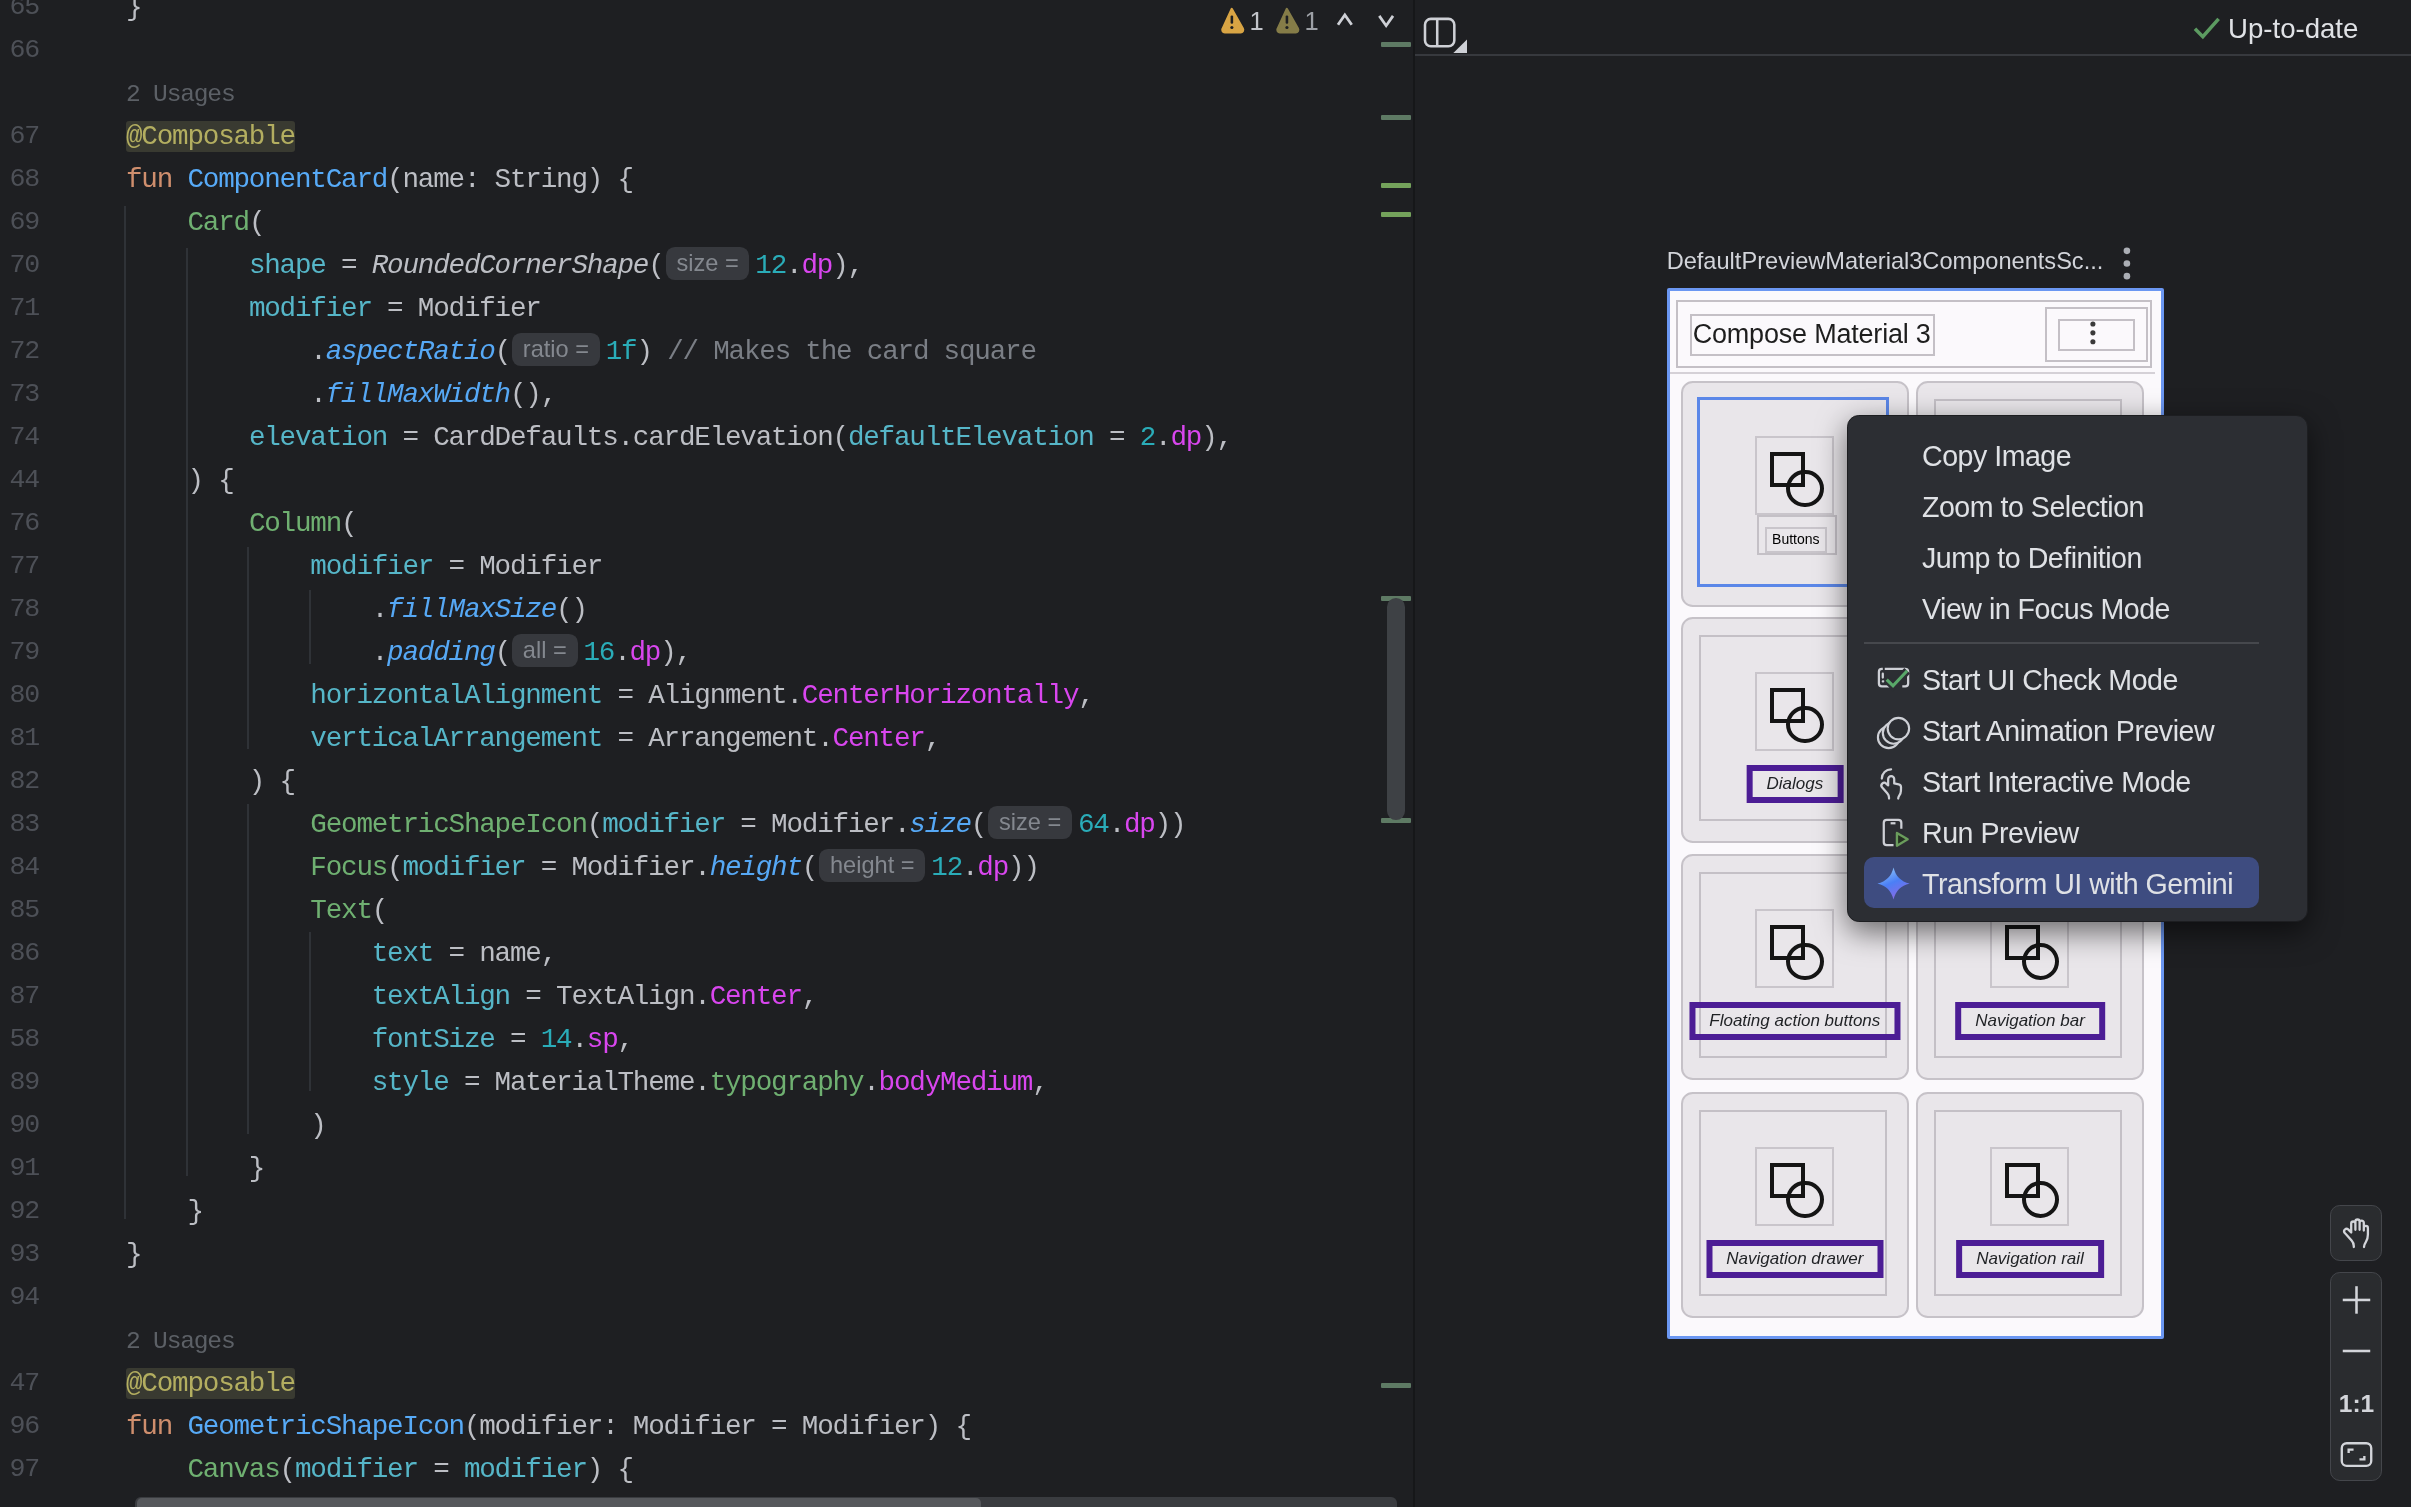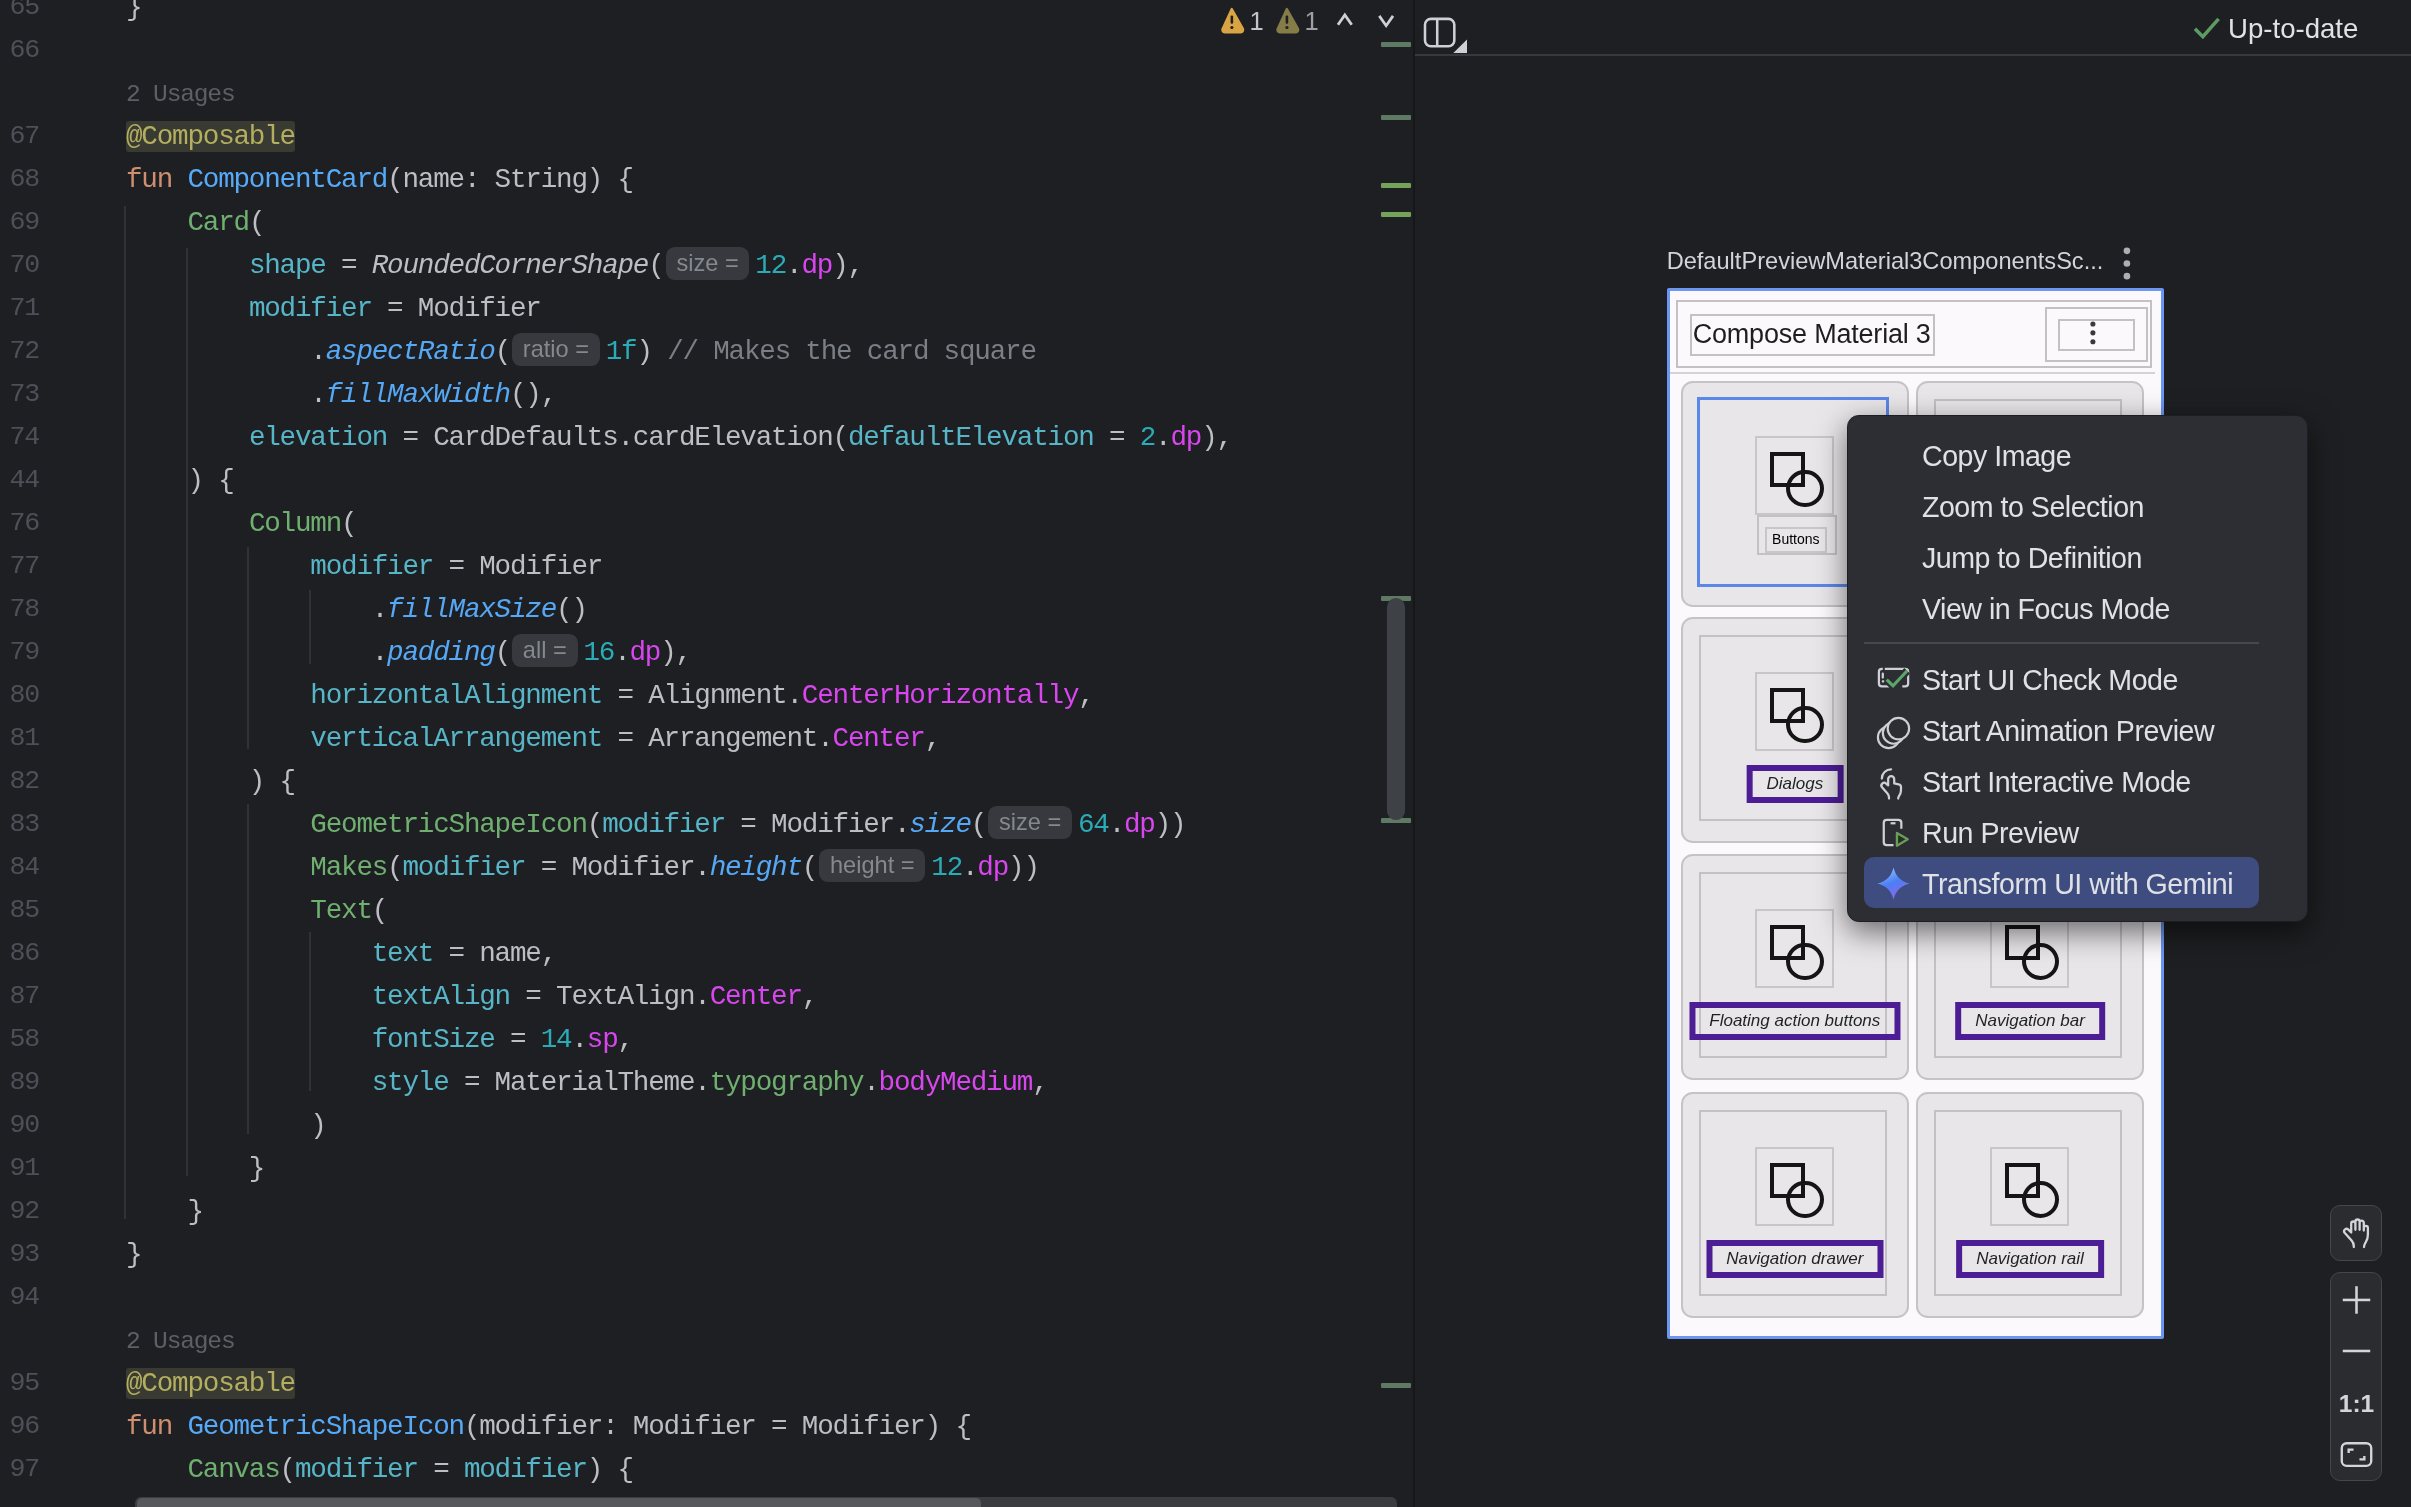--- a/index.html
+++ b/index.html
@@ -50,33 +50,33 @@
 <div class="r"><span class="ln">74</span><div class="c">        <span class="na">elevation</span> = CardDefaults.cardElevation(<span class="na">defaultElevation</span> = <span class="nm">2</span>.<span class="pk">dp</span>),</div></div>
 <div class="r"><span class="ln">44</span><div class="c">    ) {</div></div>
 <div class="r"><span class="ln">76</span><div class="c">        <span class="gr">Column</span>(</div></div>
 <div class="r"><span class="ln">77</span><div class="c">            <span class="na">modifier</span> = Modifier</div></div>
 <div class="r"><span class="ln">78</span><div class="c">                .<span class="ex">fillMaxSize</span>()</div></div>
 <div class="r"><span class="ln">79</span><div class="c">                .<span class="ex">padding</span>(<span class="pill">all =</span><span class="nm">16</span>.<span class="pk">dp</span>),</div></div>
 <div class="r"><span class="ln">80</span><div class="c">            <span class="na">horizontalAlignment</span> = Alignment.<span class="pk">CenterHorizontally</span>,</div></div>
 <div class="r"><span class="ln">81</span><div class="c">            <span class="na">verticalArrangement</span> = Arrangement.<span class="pk">Center</span>,</div></div>
 <div class="r"><span class="ln">82</span><div class="c">        ) {</div></div>
 <div class="r"><span class="ln">83</span><div class="c">            <span class="gr">GeometricShapeIcon</span>(<span class="na">modifier</span> = Modifier.<span class="ex">size</span>(<span class="pill">size =</span><span class="nm">64</span>.<span class="pk">dp</span>))</div></div>
-<div class="r"><span class="ln">84</span><div class="c">            <span class="gr">Makes</span>(<span class="na">modifier</span> = Modifier.<span class="ex">height</span>(<span class="pill">height =</span><span class="nm">12</span>.<span class="pk">dp</span>))</div></div>
+<div class="r"><span class="ln">84</span><div class="c">            <span class="gr">Focus</span>(<span class="na">modifier</span> = Modifier.<span class="ex">height</span>(<span class="pill">height =</span><span class="nm">12</span>.<span class="pk">dp</span>))</div></div>
 <div class="r"><span class="ln">85</span><div class="c">            <span class="gr">Text</span>(</div></div>
 <div class="r"><span class="ln">86</span><div class="c">                <span class="na">text</span> = name,</div></div>
 <div class="r"><span class="ln">87</span><div class="c">                <span class="na">textAlign</span> = TextAlign.<span class="pk">Center</span>,</div></div>
 <div class="r"><span class="ln">58</span><div class="c">                <span class="na">fontSize</span> = <span class="nm">14</span>.<span class="pk">sp</span>,</div></div>
 <div class="r"><span class="ln">89</span><div class="c">                <span class="na">style</span> = MaterialTheme.<span class="gr">typography</span>.<span class="pk">bodyMedium</span>,</div></div>
 <div class="r"><span class="ln">90</span><div class="c">            )</div></div>
 <div class="r"><span class="ln">91</span><div class="c">        }</div></div>
 <div class="r"><span class="ln">92</span><div class="c">    }</div></div>
 <div class="r"><span class="ln">93</span><div class="c">}</div></div>
 <div class="r"><span class="ln">94</span><div class="c"></div></div>
 <div class="r"><div class="c"><span class="usg">2 Usages</span></div></div>
-<div class="r"><span class="ln">95</span><div class="c"><span class="an">@Composable</span></div></div>
+<div class="r"><span class="ln">47</span><div class="c"><span class="an">@Composable</span></div></div>
 <div class="r"><span class="ln">96</span><div class="c"><span class="kw">fun </span><span class="fn">GeometricShapeIcon</span>(modifier: Modifier = Modifier) {</div></div>
 <div class="r"><span class="ln">97</span><div class="c">    <span class="gr">Canvas</span>(<span class="na">modifier</span> = <span class="na">modifier</span>) {</div></div>
 </div>
 <div class="guide" style="left:124px;top:206px;height:1013px"></div>
 <div class="guide" style="left:186px;top:248px;height:928px"></div>
 <div class="guide" style="left:247px;top:547px;height:202px"></div>
 <div class="guide" style="left:247px;top:804px;height:330px"></div>
 <div class="guide" style="left:309px;top:590px;height:74px"></div>
 <div class="guide" style="left:309px;top:932px;height:159px"></div>
 

